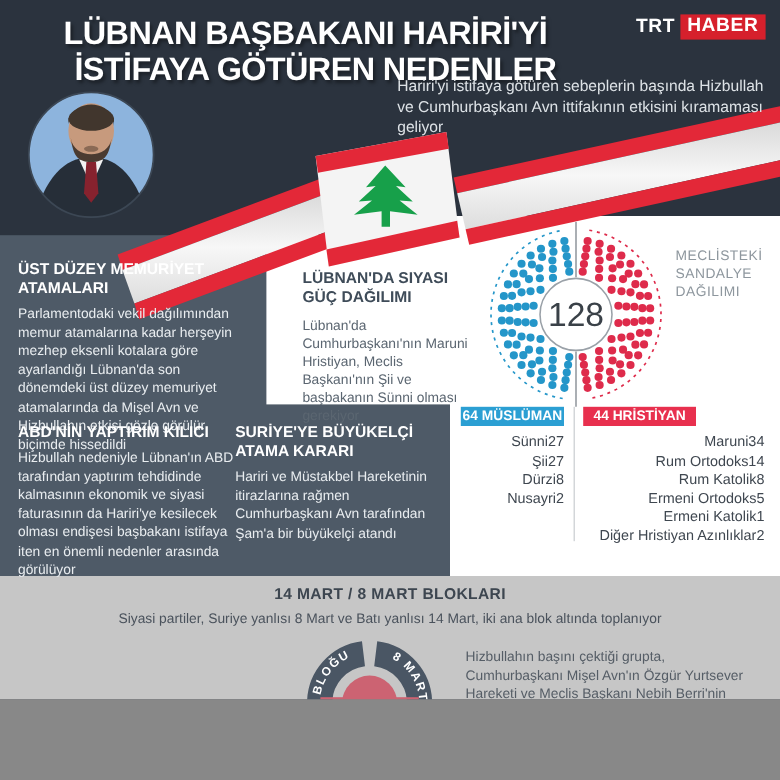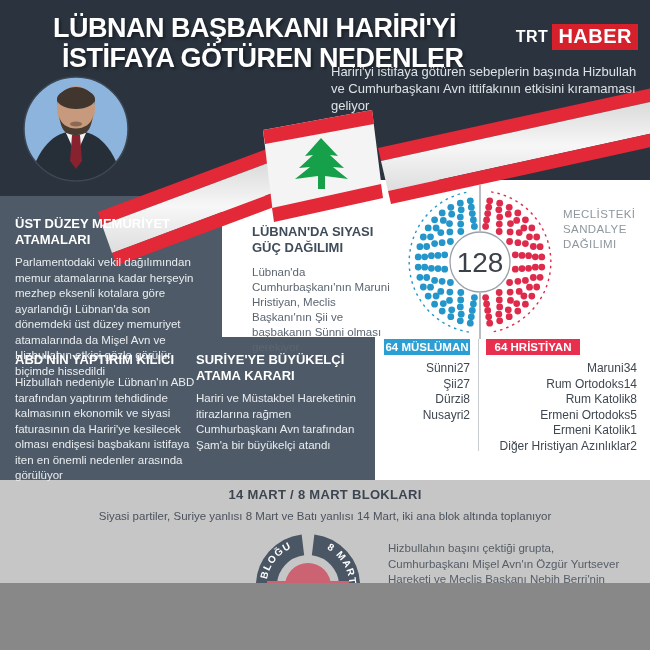--- a/index.html
+++ b/index.html
@@ -6,21 +6,21 @@
   .canvas{position:relative;width:650px;height:583px;overflow:hidden;
           font-family:"Liberation Sans",sans-serif;background:#2b333e;}
   .abs{position:absolute;}
 
   
   .title-line{color:#fff;font-size:27px;font-weight:800;letter-spacing:-0.5px;
               line-height:30px;text-shadow:2px 2px 3px rgba(0,0,0,.4);white-space:nowrap;}
   .title-line2{margin-left:9px;}
   .brand{display:flex;align-items:center;gap:4px;}
   .brand-trt{color:#fff;font-weight:800;font-size:16px;letter-spacing:.5px;}
-  .brand-haber{background:#d6202c;color:#fff;font-weight:800;font-size:20px;
+  .brand-haber{background:#d6202c;color:#fff;font-weight:800;font-size:16px;
                padding:1px 6px 2px 6px;letter-spacing:.5px;}
   .header-sub{color:#dde2e6;font-size:13px;line-height:17px;width:315px;}
 
   
   .slate-bg{background:#4e5a67;}
   .white-bg{background:#ffffff;}
   .block-title{color:#ffffff;font-size:13px;font-weight:bold;line-height:16px;margin-bottom:7px;}
   .block-body{color:#e9edf0;font-size:11.5px;line-height:15.5px;}
   .wpanel-title{color:#3f4c59;font-size:13px;font-weight:bold;line-height:16px;margin-bottom:9px;}
   .wpanel-body{color:#5b6671;font-size:11.5px;line-height:15px;}
@@ -82,21 +82,21 @@
       <polygon points="272,208 381,184 383,198 274,222" fill="#e32838"></polygon>
       <path d="M321 138 L305 156 L313 155 L299 168 L310 167 L295 179 L318 176 L318 189 L325 189 L325 176 L348 179 L333 167 L344 168 L330 155 L338 156 Z" fill="#17a04a"></path>
     </g>
   </svg>
 
   <div class="abs" style="left:53px;top:13px;">
     <div class="title-line">LÜBNAN BAŞBAKANI HARİRİ'Yİ</div>
     <div class="title-line title-line2">İSTİFAYA GÖTÜREN NEDENLER</div>
   </div>
 
-  <div class="abs brand" style="top:24px;right:12px;">
+  <div class="abs brand" style="top:12px;right:12px;">
     <span class="brand-trt">TRT</span>
     <span class="brand-haber">HABER</span>
   </div>
 
   <div class="abs header-sub" style="left:331px;top:63px;">Hariri'yi istifaya götüren sebeplerin başında Hizbullah ve Cumhurbaşkanı Avn ittifakının etkisini kıramaması geliyor</div>
 
   <svg class="abs" style="left:22px;top:75px;" width="108" height="108" viewBox="0 0 108 108">
     <defs>
         <clipPath id="photoClip">
           <circle cx="54" cy="54" r="52"></circle>
@@ -295,21 +295,21 @@
         <div class="tbl-row">
           <span>Nusayri</span>
           <span>2</span>
         </div>
       </div>
   </div>
 
   <div class="abs tbl-divider" style="left:478px;top:339px;height:112px;"></div>
 
   <div class="abs" style="left:486px;top:339px;width:151px;">
-    <div id="christian-header" class="tbl-header" style="width: 94px; background: rgb(232, 48, 78);">64 HRİSTİYAN</div>
+    <div id="christian-header" class="tbl-header" style="width: 94px; background: rgb(232, 48, 78);">44 HRİSTİYAN</div>
     <div id="christian-rows" class="tbl-rows">
         <div class="tbl-row">
           <span>Maruni</span>
           <span>34</span>
         </div>
         <div class="tbl-row">
           <span>Rum Ortodoks</span>
           <span>14</span>
         </div>
         <div class="tbl-row">

